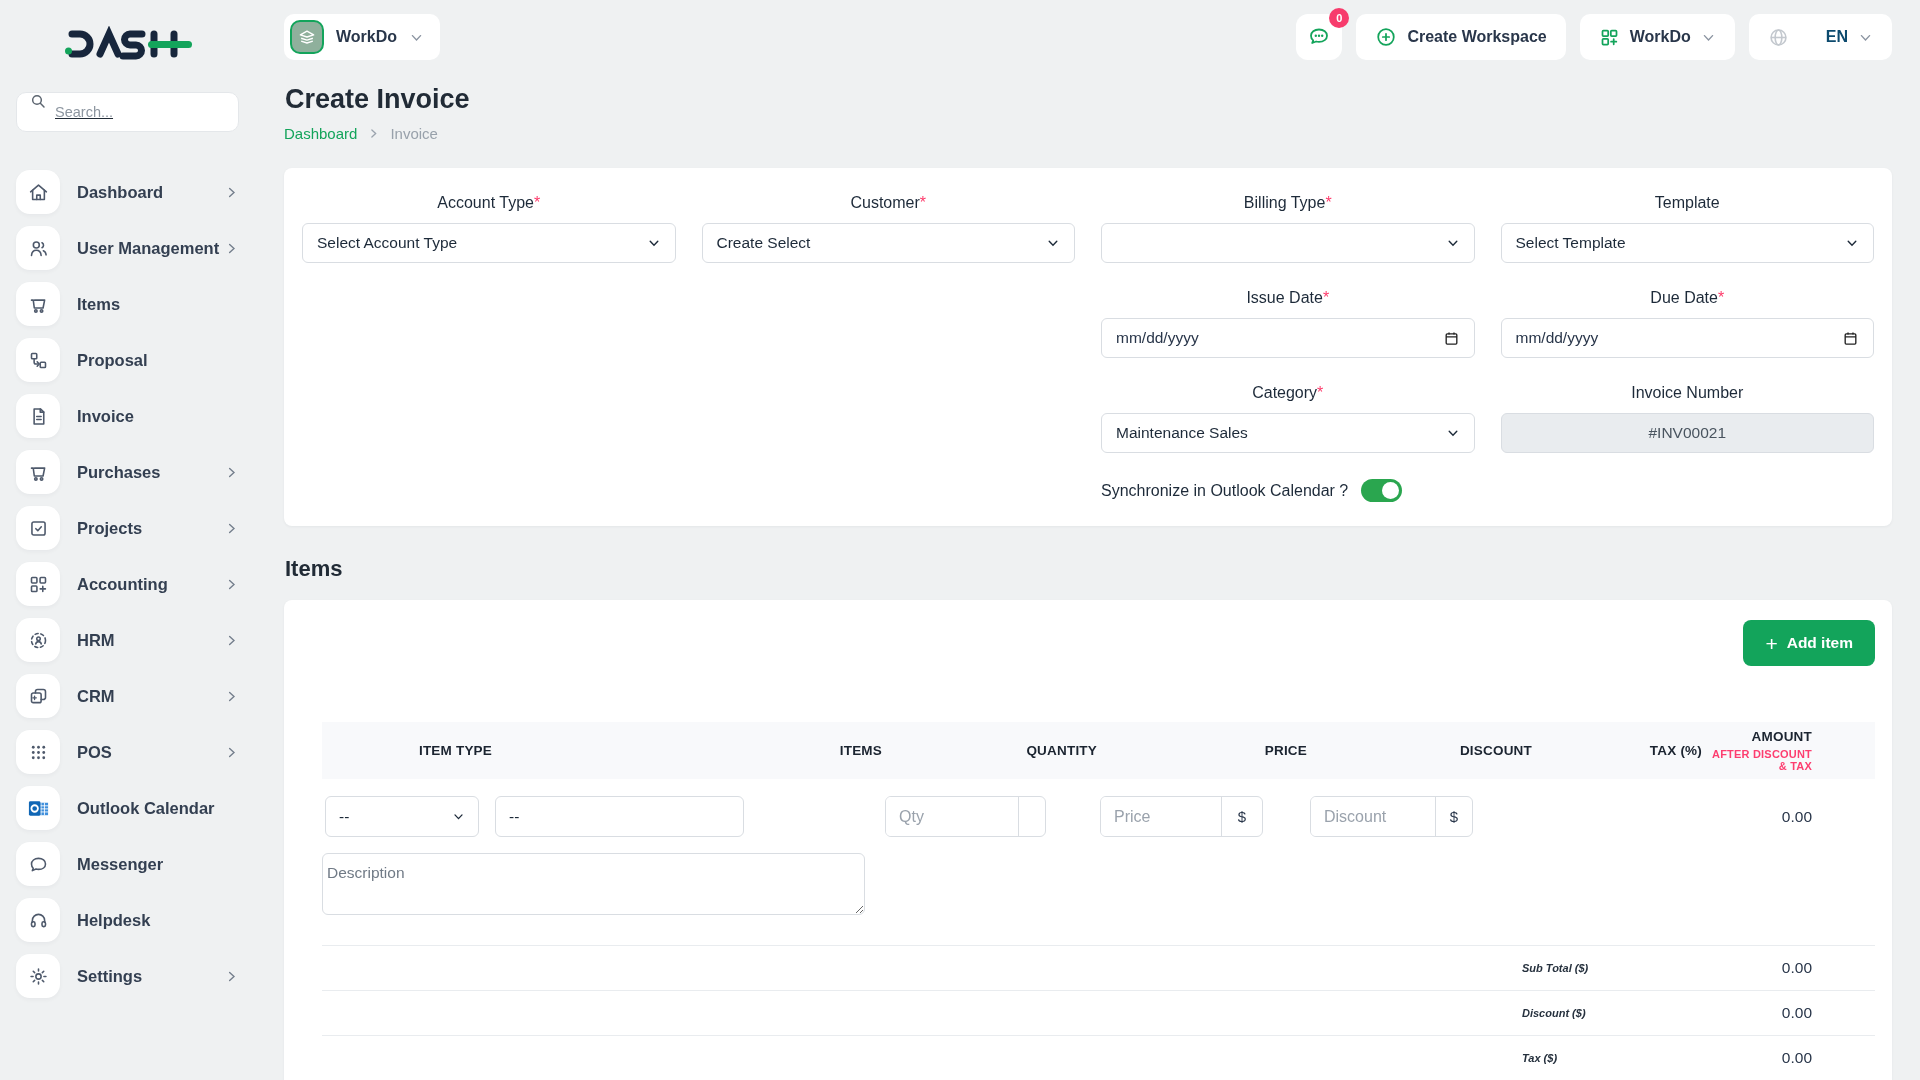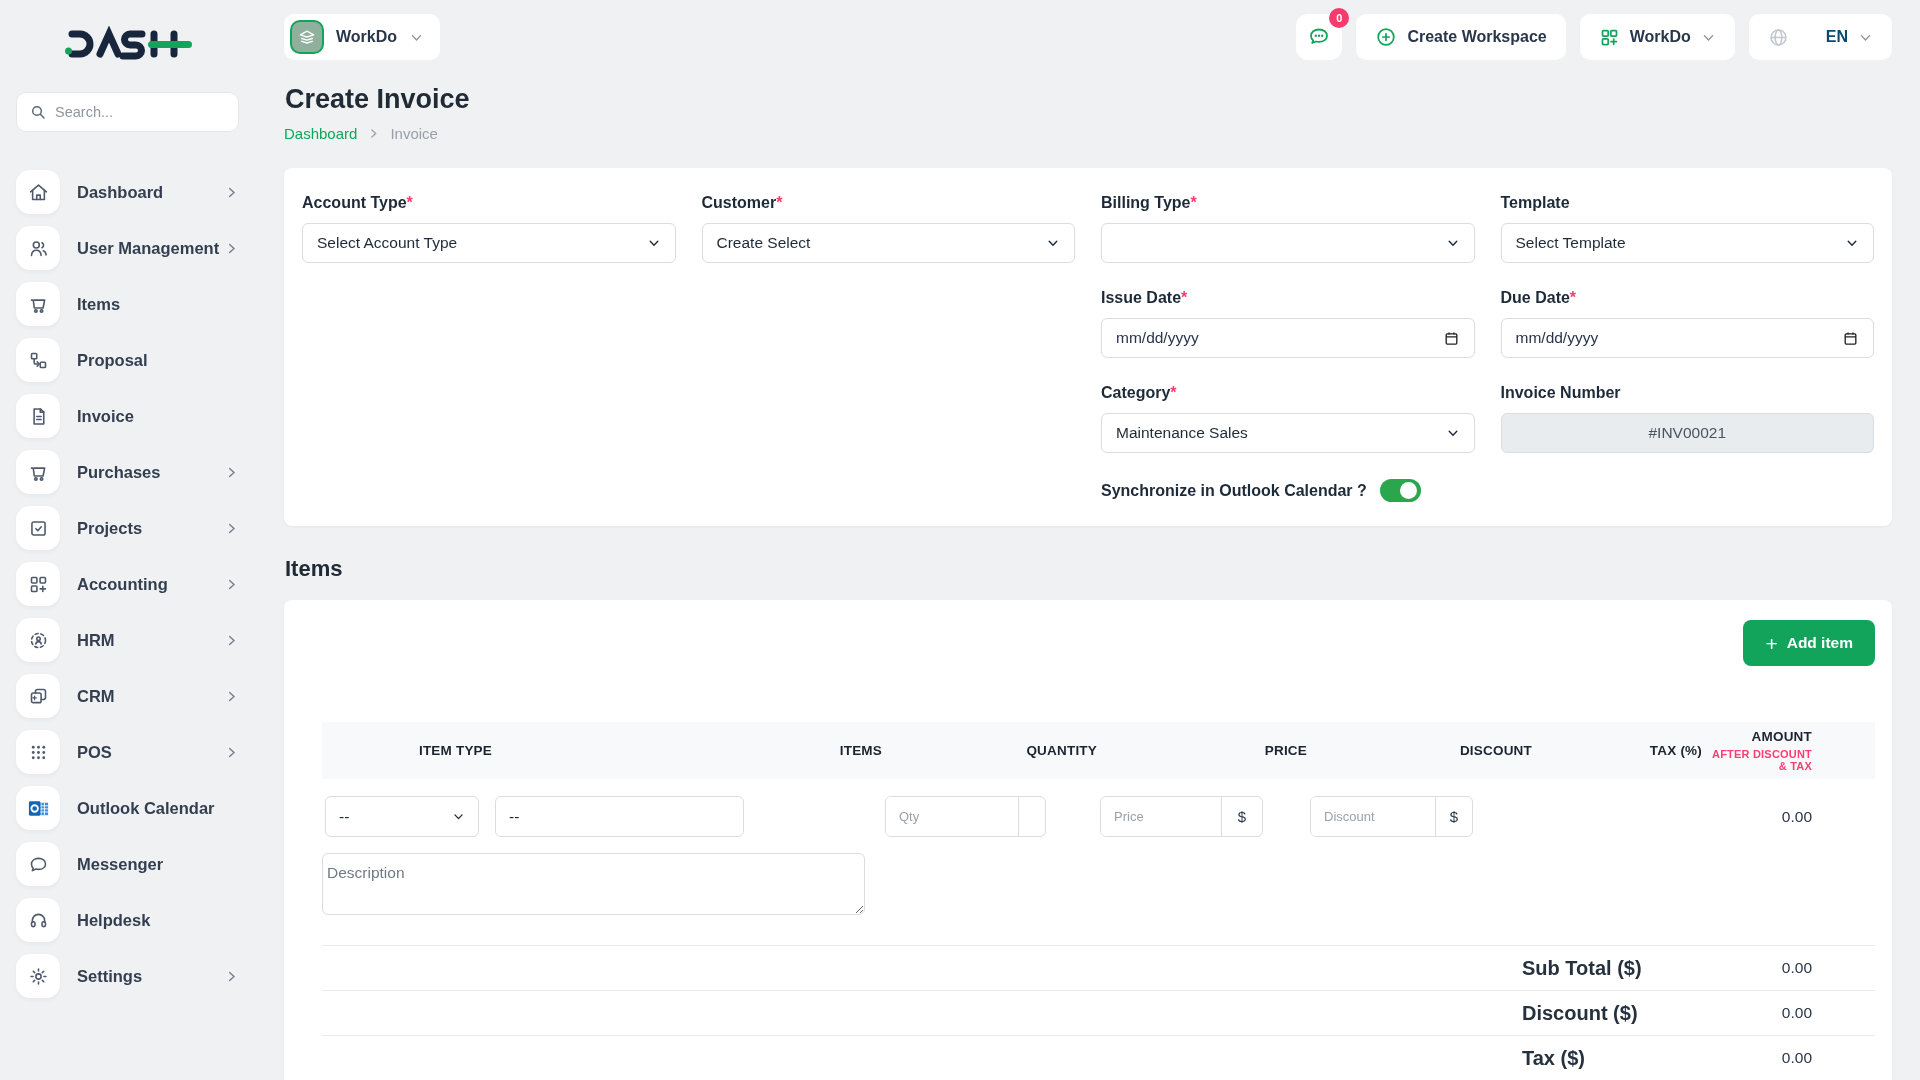--- a/index.html
+++ b/index.html
@@ -3,22 +3,22 @@
 <meta charset="utf-8">
 <style>
   * { margin:0; padding:0; box-sizing:border-box; }
   html,body { width:1920px; height:1080px; overflow:hidden;
     font-family:"Liberation Sans","DejaVu Sans",sans-serif;
     background:#eff1f2; color:#212b36; }
 
   
   .sidebar { position:fixed; left:0; top:0; width:255px; height:1080px; padding:22px 16px 0 16px; }
   .logo { display:flex; align-items:center; justify-content:center; margin-bottom:26px; height:44px; }
-  .search-box { display:flex; align-items:center; gap:9px; background:#fff; border:1px solid #e4e7ea;
-    border-radius:10px; height:40px; padding:0 13px; margin-bottom:38px; }
+  .search-box { display:flex; gap:9px; background:#fff; border:1px solid #e4e7ea;
+    border-radius:10px; height:40px; padding:0 13px; margin-bottom:38px;text-decoration:underline; }
   .search-box input { border:none; outline:none; flex:1; font-size:14.5px; color:#333;
     font-family:inherit; background:transparent; }
   .search-box input::placeholder { color:#8d96a0; }
   .nav-item { display:flex; align-items:center; margin-bottom:12px; cursor:pointer; }
   .nav-tile { width:44px; height:44px; background:#fff; border-radius:14px; display:flex;
     align-items:center; justify-content:center; color:#4e596b; box-shadow:0 2px 4px rgba(20,30,50,.04); flex:0 0 44px; }
   .nav-label { margin-left:17px; font-size:16.5px; font-weight:600; color:#333f51; flex:1; }
   .nav-chev { color:#737e8c; display:flex; }
   .icon { display:flex; }
 
@@ -46,21 +46,21 @@
   .breadcrumb { display:flex; align-items:center; gap:10px; font-size:15px; margin-bottom:26px; }
   .breadcrumb .bc-home { color:#13a45b; cursor:pointer; }
   .breadcrumb .bc-sep { color:#9aa3ad; display:flex; }
   .breadcrumb .bc-cur { color:#98a1ab; }
 
   
   .card { background:#fff; border-radius:8px; box-shadow:0 1px 3px rgba(20,30,50,.05); }
   .card-form { padding:26px 18px 24px 18px; }
   .form-grid { display:grid; grid-template-columns:repeat(4,1fr); column-gap:26px; }
   .field { margin-bottom:26px; }
-  .field-label { font-size:16px; font-weight:700; color:#1d2a39; margin-bottom:11px; }
+  .field-label { font-size:16px; font-weight:400; color:#1d2a39; margin-bottom:11px;text-align:center; }
   .req { color:#fd3b6b; }
   .control { height:40px; border:1px solid #d9dde2; border-radius:6px; display:flex; align-items:center;
     padding:0 14px; font-size:15.5px; color:#1d2a39; background:#fff; cursor:pointer;justify-content:center; }
   .control.select { justify-content:space-between; }
   .control .sel-chev { color:#1d2a39; display:flex; }
   .control.date-ctl { justify-content:space-between; color:#29364a; }
   .control.disabled { background:#e9ecef; color:#49545f; cursor:default; }
   .toggle-row { display:flex; align-items:center; gap:13px; margin-top:6px; }
   .toggle { width:41px; height:23px; border-radius:12px; background:#2aa64f; position:relative; cursor:pointer; }
   .toggle .knob { position:absolute; top:3px; right:3.5px; width:17px; height:17px; border-radius:50%; background:#fff; }
@@ -84,37 +84,37 @@
 
   .trow { display:grid; grid-template-columns:170px 390px 215px 210px 225px 170px 1fr;
     align-items:center; padding:17px 0 14px 0; }
   .cell { padding-left:3px; }
   .ctl-sm { height:41px; border:1px solid #d9dde2; border-radius:6px; display:flex; align-items:center;
     padding:0 13px; font-size:15.5px; color:#1d2a39; background:#fff; }
   .sel-sm { justify-content:space-between; width:154px; cursor:pointer; }
   .inp-items { width:249px; }
   .igroup { display:flex; align-items:stretch; border:1px solid #d9dde2; border-radius:6px;
     overflow:hidden; background:#fff; height:41px; }
-  .igroup input { border:none; outline:none; min-width:0; flex:1; padding:0 13px; font-size:13px;
+  .igroup input { border:none; outline:none; min-width:0; flex:1; padding:0 13px; font-size:16px;
     color:#000000; font-family:inherit; }
   .igroup input::placeholder { color:#9aa2ac; }
   .igroup .suffix { border-left:1px solid #d9dde2; display:flex; align-items:center; justify-content:center;
     font-size:15px; color:#29364a; }
   .g-qty { width:161px; } .g-qty .suffix { width:27px; }
   .g-price { width:163px; } .g-price .suffix { width:41px; }
   .g-disc { width:163px; } .g-disc .suffix { width:37px; }
   .amount-cell { text-align:right; padding-right:63px; font-size:15.5px; color:#29364a; }
 
   .desc-row { padding:2px 0 26px 0; }
   textarea.desc { width:543px; height:62px; border:1px solid #d9dde2; border-radius:6px; padding:10px 4px;
     font-size:15.5px; font-family:inherit; color:#1d2a39; resize:both; outline:none; }
   textarea.desc::placeholder { color:#707a86; }
 
   .total-row { display:flex; align-items:center; height:45px; border-top:1px solid #e9ecef; }
-  .t-label { margin-left:1200px; font-size:20px; font-weight:700; color:#26313e; }
+  .t-label { margin-left:1200px; font-size:11px; font-weight:700; color:#26313e;font-style:italic; }
   .t-value { margin-left:auto; padding-right:63px; font-size:15.5px; color:#29364a; }
 
   svg { display:block; }
 </style>
 </head>
 <body>
 
 <aside class="sidebar">
   <div class="logo">
     <svg width="132" height="36" viewBox="0 0 132 36">

